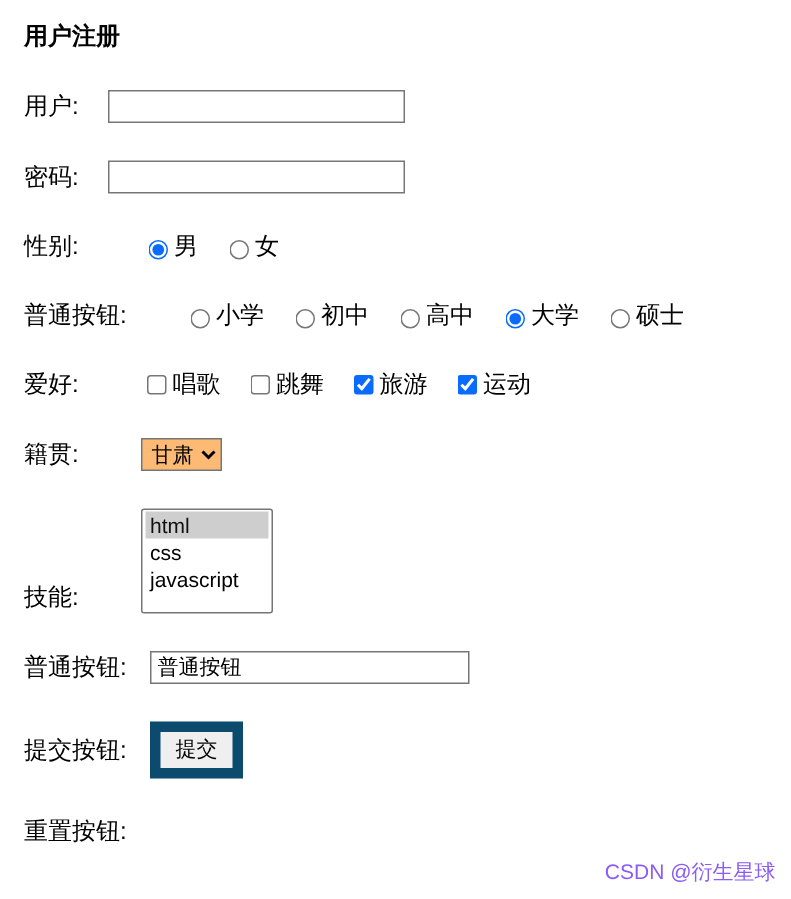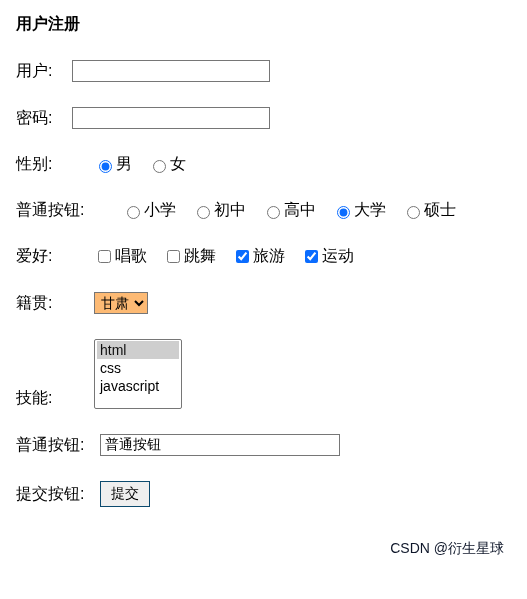--- a/index.html
+++ b/index.html
@@ -63,35 +63,35 @@
     select[multiple] {
       width: 88px;
       height: 70px;
       background: #fff;
       overflow-y: scroll;
     }
     select[multiple] option {
       padding: 1px 3px;
     }
     button {
-      border: 1px solid #0c4a6e;
+      border: 7px solid #0c4a6e;
       background: #efefef;
       padding: 3px 10px;
       font-family: inherit;
       font-size: 14px;
       cursor: pointer;
     }
     .btn-input {
-      width: 240px;
+      width: 213px;
     }
     .watermark {
       position: absolute;
-      right: 23px;
+      right: 10px;
       bottom: 6px;
-      color: #0f172a;
+      color: #8b5cf6;
       font-size: 14px;
       pointer-events: none;
     }
     .gap { margin-left: 22px; }
   </style>
 </head>
 <body>
 
 <h2>用户注册</h2>
 
@@ -186,15 +186,16 @@
   <span class="label wide">普通按钮:</span>
   <input type="text" class="btn-input" value="普通按钮" style="">
 </div>
 
 <div class="row">
   <span class="label wide">提交按钮:</span>
   <button type="submit">提交</button>
 </div>
 
 <div class="row">
+  <span class="label wide">重置按钮:</span>
 </div>
 
 <div class="watermark">CSDN @衍生星球</div>
 
 </body></html>

